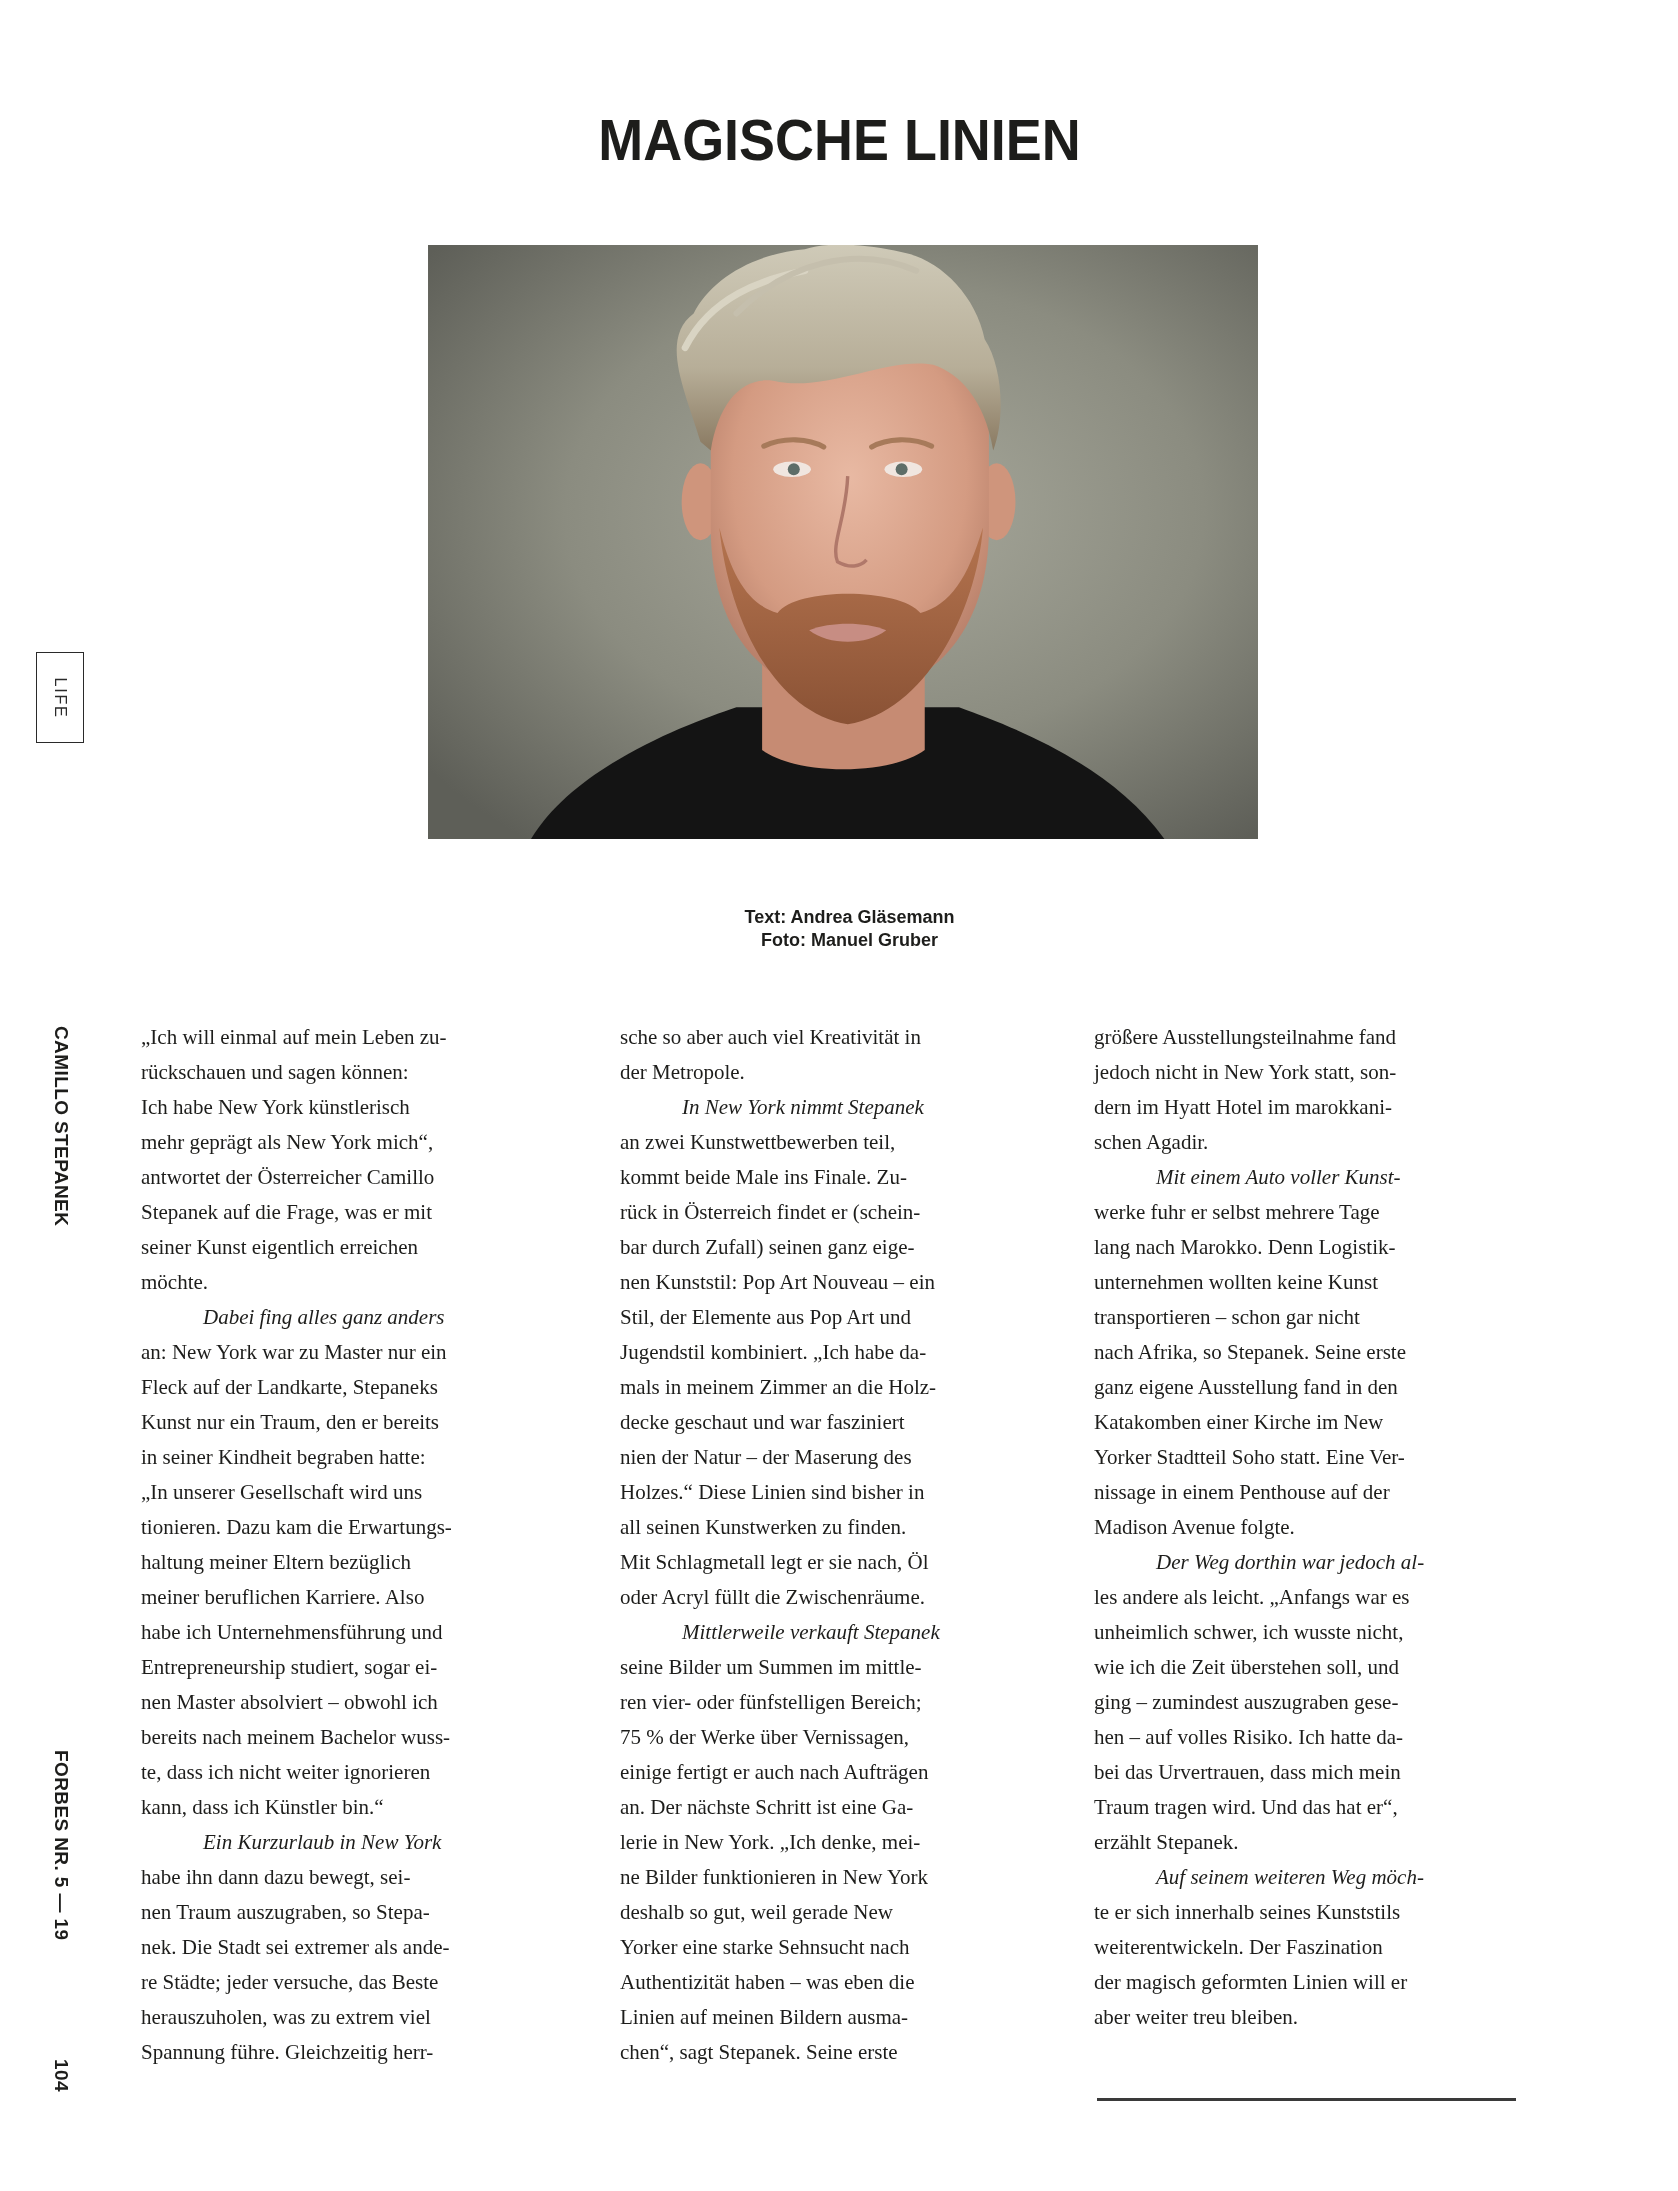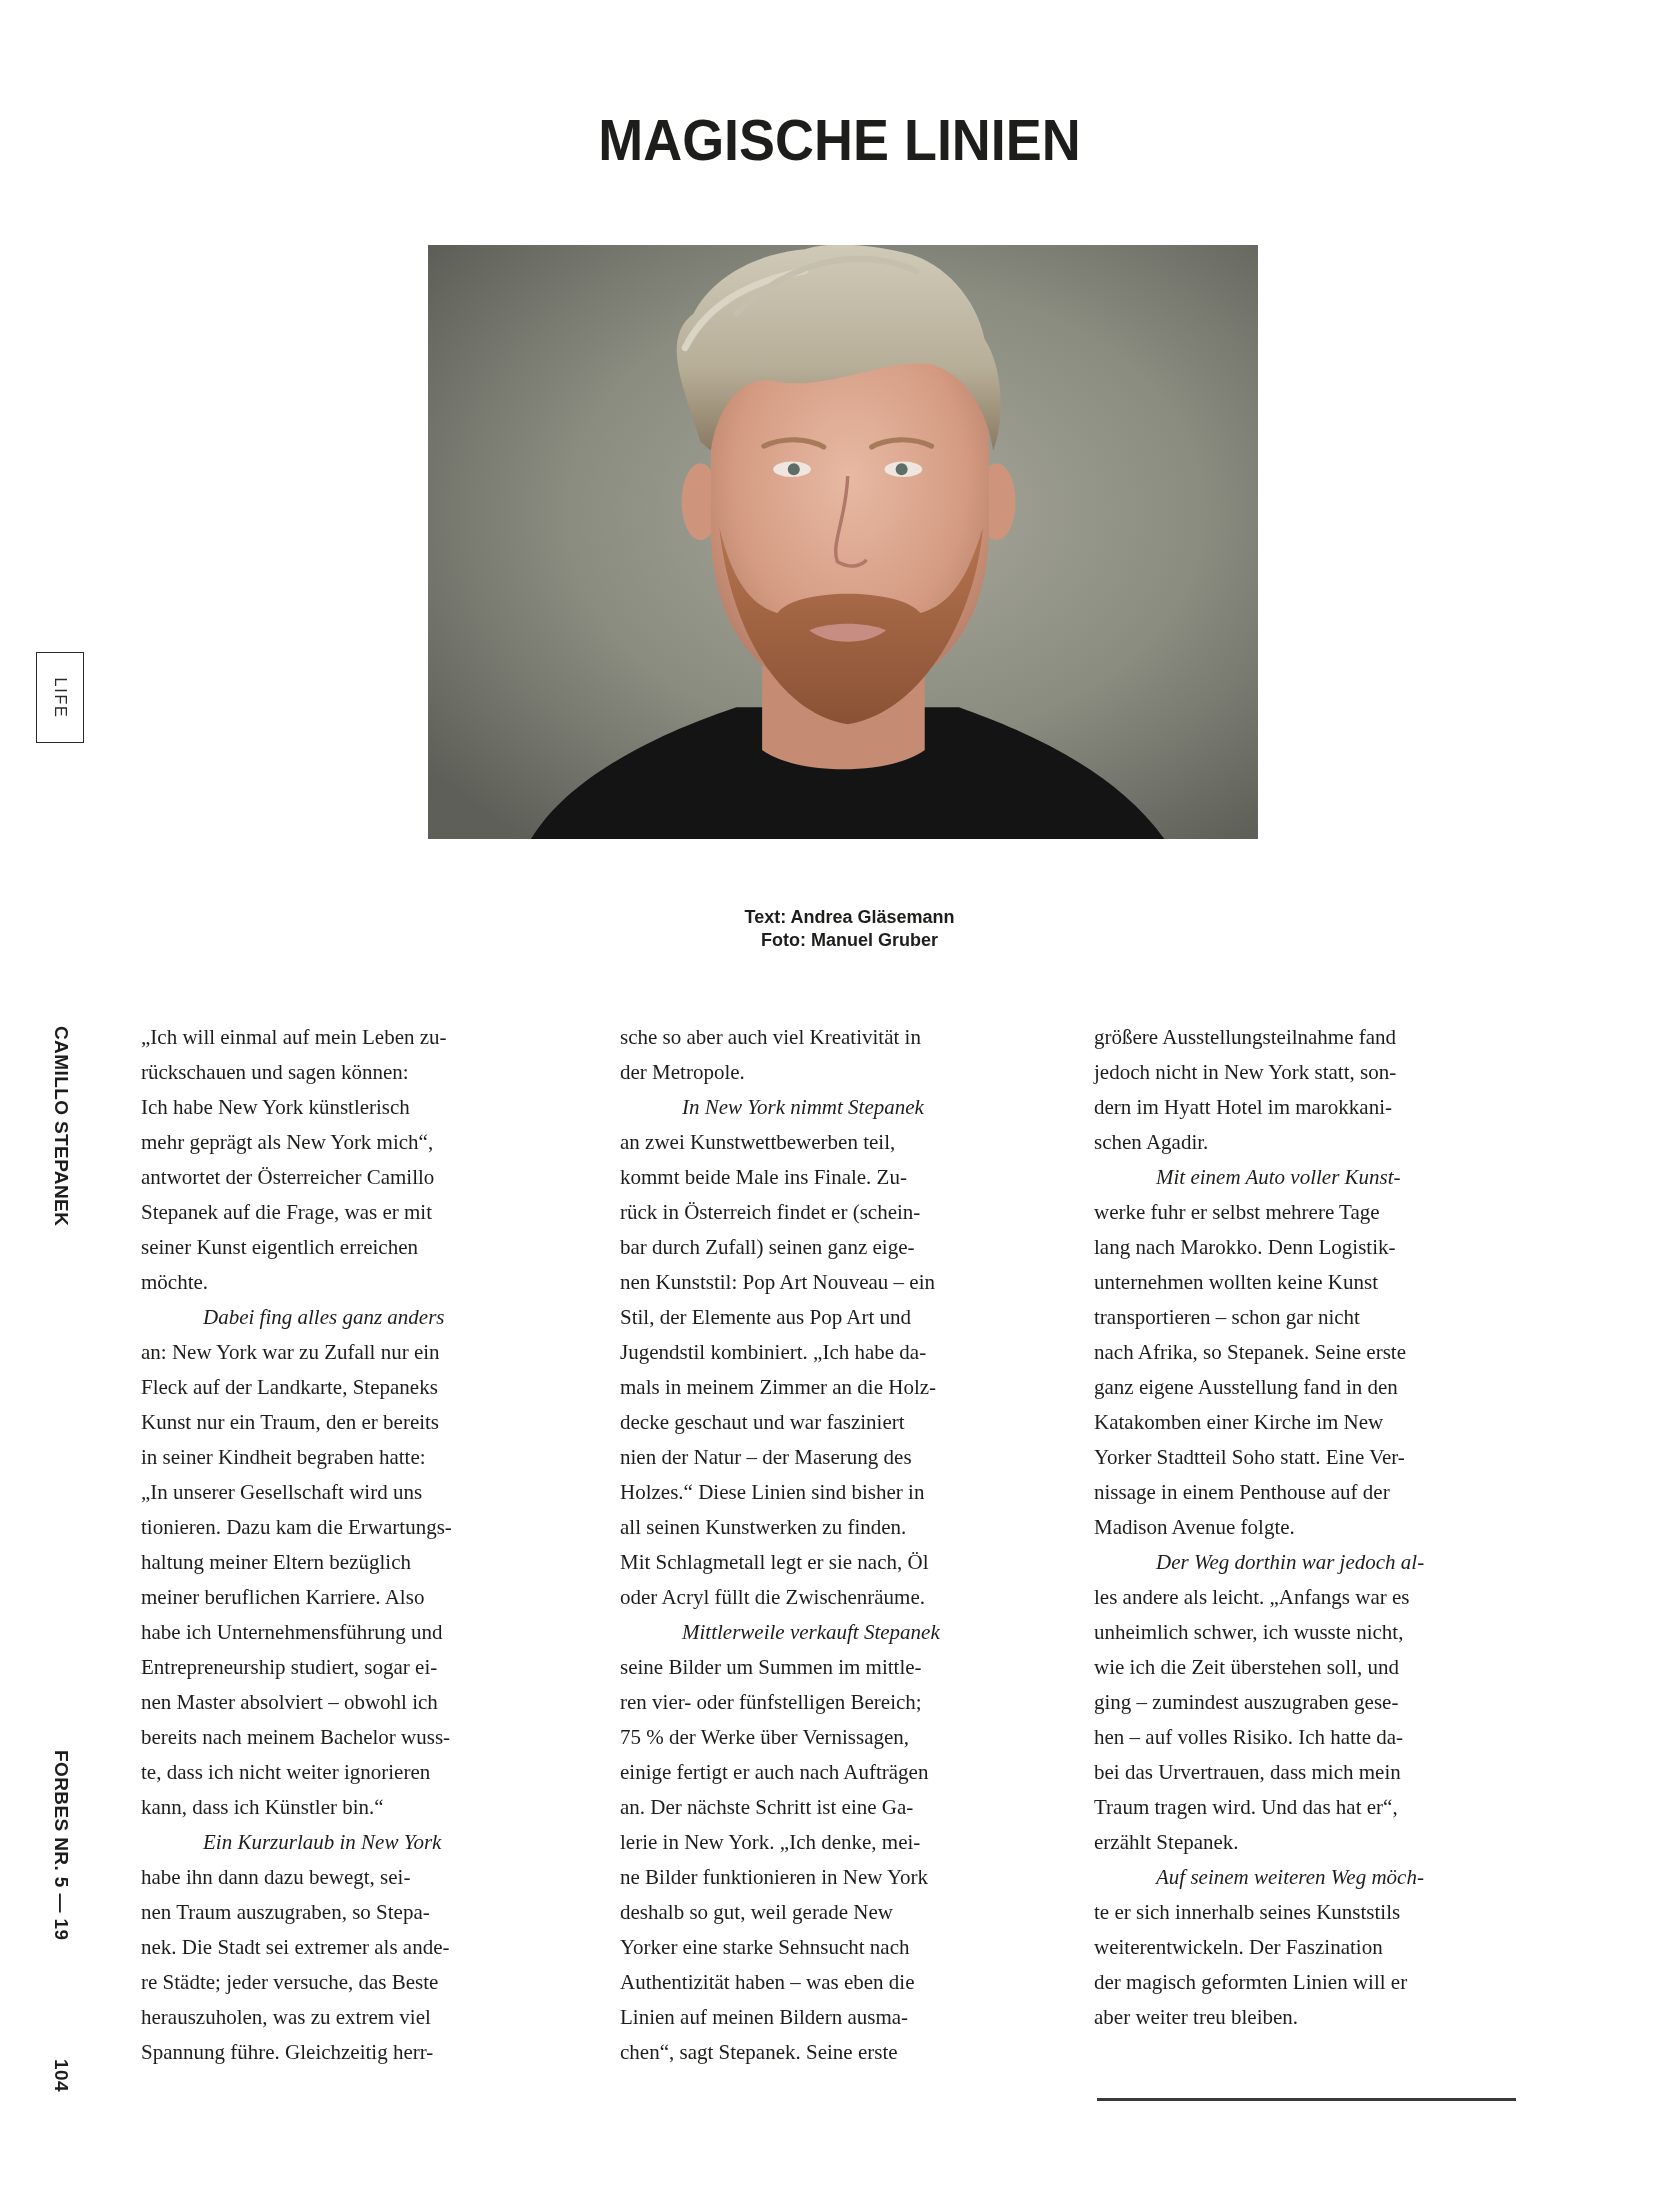--- a/index.html
+++ b/index.html
@@ -120,21 +120,21 @@
 <div class="col col1">
     <span class="line">„Ich will einmal auf mein Leben zu-</span>
     <span class="line">rückschauen und sagen können:</span>
     <span class="line">Ich habe New York künstlerisch</span>
     <span class="line">mehr geprägt als New York mich“,</span>
     <span class="line">antwortet der Österreicher Camillo</span>
     <span class="line">Stepanek auf die Frage, was er mit</span>
     <span class="line">seiner Kunst eigentlich erreichen</span>
     <span class="line">möchte.</span>
     <span class="line indent">Dabei fing alles ganz anders</span>
-    <span class="line">an: New York war zu Zufall nur ein</span>
+    <span class="line">an: New York war zu Master nur ein</span>
     <span class="line">Fleck auf der Landkarte, Stepaneks</span>
     <span class="line">Kunst nur ein Traum, den er bereits</span>
     <span class="line">in seiner Kindheit begraben hatte:</span>
     <span class="line">„In unserer Gesellschaft wird uns</span>
     <span class="line">tionieren. Dazu kam die Erwartungs-</span>
     <span class="line">haltung meiner Eltern bezüglich</span>
     <span class="line">meiner beruflichen Karriere. Also</span>
     <span class="line">habe ich Unternehmensführung und</span>
     <span class="line">Entrepreneurship studiert, sogar ei-</span>
     <span class="line">nen Master absolviert – obwohl ich</span>

